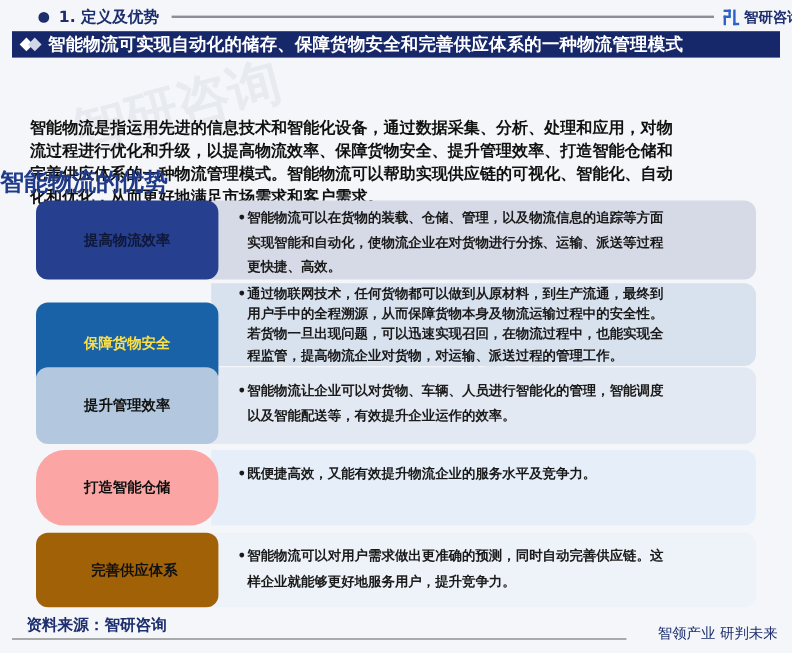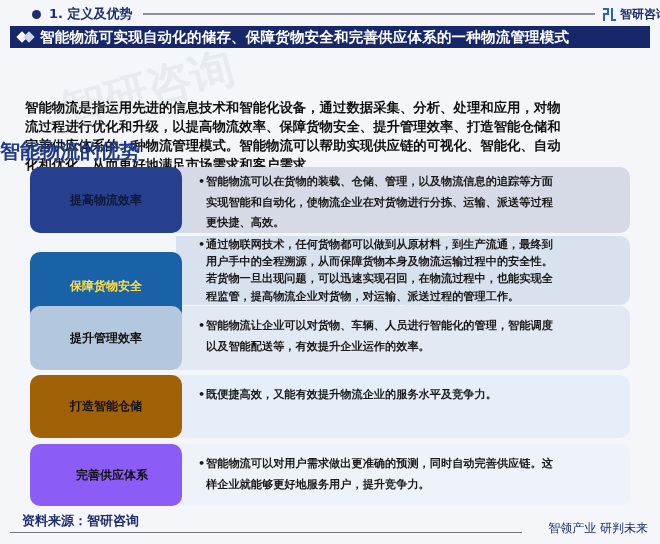--- a/index.html
+++ b/index.html
@@ -58,25 +58,25 @@
   .r1 .row-desc { background: #d6dae6; }
   .r2 { top: 236px; height: 69px; }
   .r2 .row-label { background: #1a62a8; color: #fde047; margin-top: 16px; }
   .r2 .row-desc { background: #d8e1ee; padding-top: 0; }
   .r2 .row-desc .bullet { top: 0; }
   .r3 { top: 306px; height: 64px; }
   .r3 .row-label { background: #b3c8df; color: #111; }
   .r3 .row-desc { background: #e3e9f2; padding-top: 10px; }
   .r3 .row-desc .bullet { top: 10px; }
   .r4 { top: 375px; height: 63px; }
-  .r4 .row-label { background: #a16207; color: #111; }
+  .r4 .row-label { background: #fca5a5; color: #111; border-radius: 24px; }
   .r4 .row-desc { background: #e6eff9; padding-top: 10px; }
   .r4 .row-desc .bullet { top: 10px; }
   .r5 { top: 444px; height: 62px; }
-  .r5 .row-label { background: #8b5cf6; color: #111; padding-left: 12px; }
+  .r5 .row-label { background: #a16207; color: #111; padding-left: 12px; }
   .r5 .row-desc { background: #eef3f9; padding-top: 10px; }
   .r5 .row-desc .bullet { top: 10px; }
   
   .source { position: absolute; left: 22px; top: 512px; font-size: 13px; font-weight: bold; color: #1c2e6e; }
   .foot-rule { position: absolute; left: 10px; top: 532px; width: 512px; height: 1px; background: #777; }
   .tagline { position: absolute; right: 12px; top: 520px; font-size: 12px; font-weight: normal; color: #1c2e6e; white-space: nowrap; }
 </style>
 </head>
 <body>
 

